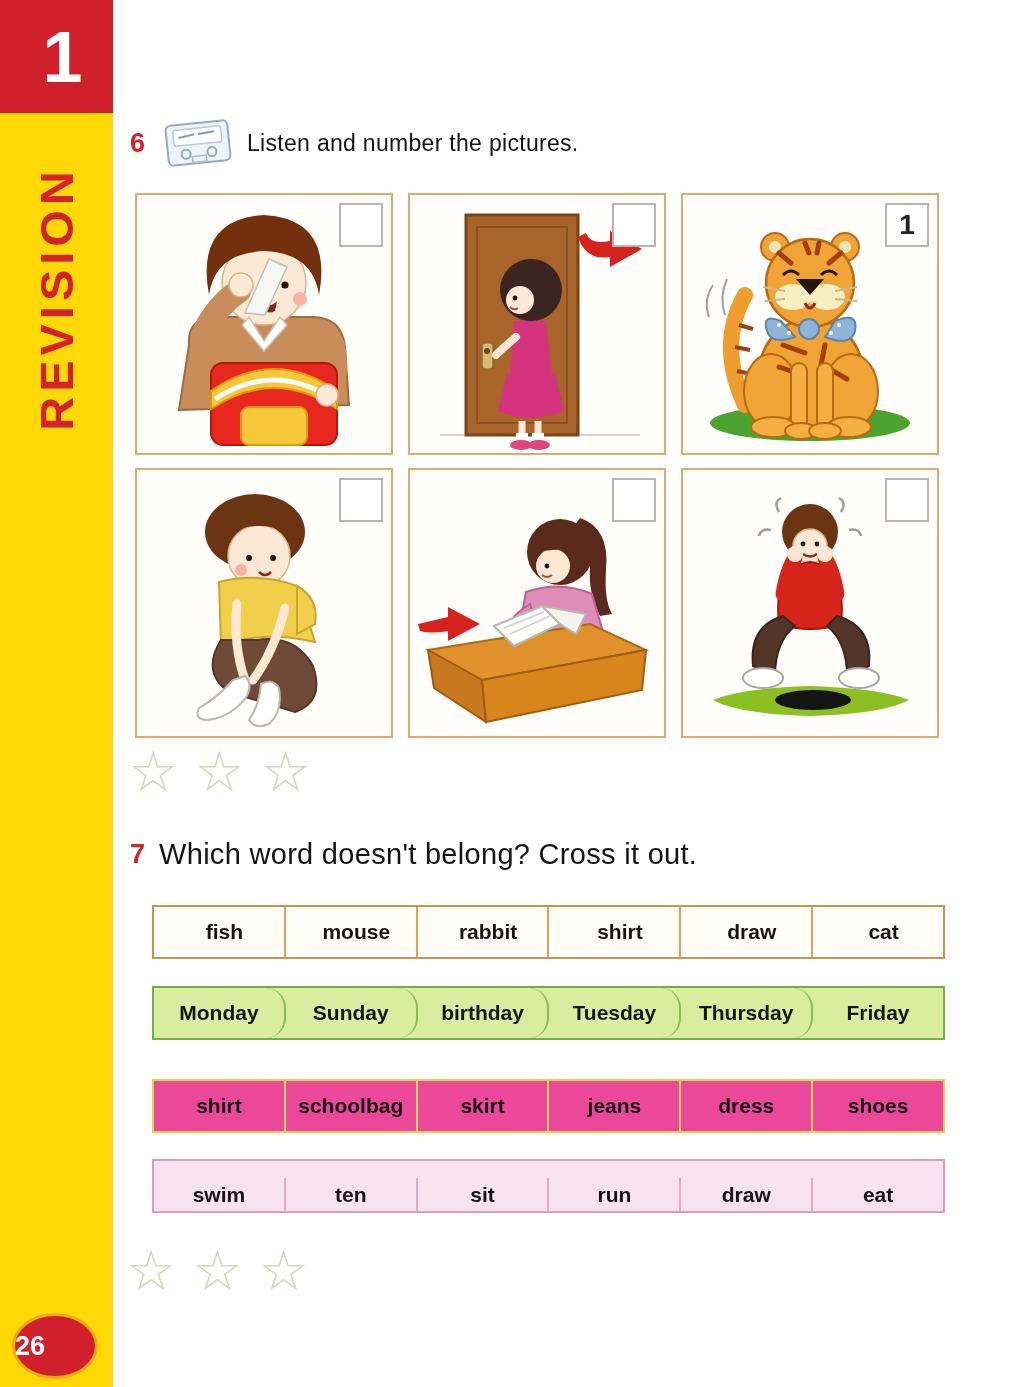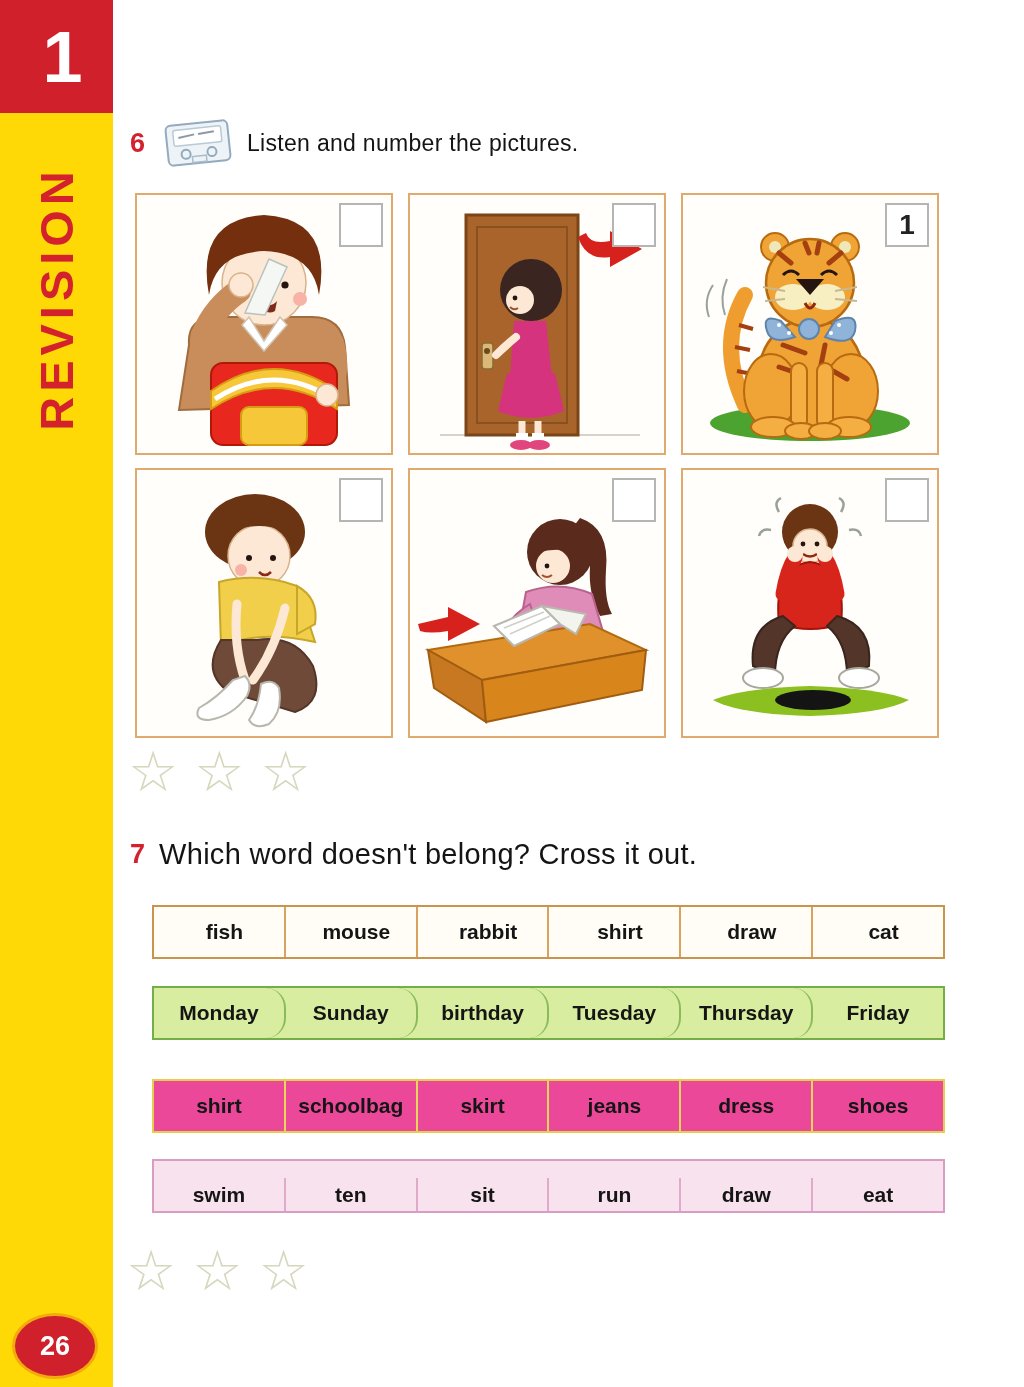--- a/index.html
+++ b/index.html
@@ -15,21 +15,21 @@
     display:flex; align-items:center; justify-content:center;
   }
   .unit-box span { color:#fff; font-size:72px; font-weight:bold; transform:translateX(6px); }
   .revision-wrap { position:absolute; left:0; top:148px; width:113px; height:300px; display:flex; align-items:center; justify-content:center; }
   .revision-wrap span {
     transform:rotate(-90deg); white-space:nowrap; color:#d4222d;
     font-size:47px; font-weight:bold; letter-spacing:5px;
   }
   .page-badge {
     position:absolute; left:15px; top:1316px; width:80px; height:60px;
-    background:#d0202b; border-radius:50%; display:flex; align-items:center; justify-content:center;
+    background:#d0202b; border-radius:50%; display:flex; align-items:center; justify-content:flex-start;
     box-shadow:0 0 0 3px rgba(208,32,43,.25);
   }
   .page-badge span { color:#fff; font-size:27px; font-weight:bold; }
 
   
   .ex-header { position:absolute; display:flex; align-items:center; color:#141414; }
   .ex-num { color:#d5212e; font-weight:bold; font-size:27px; margin-right:14px; }
   .ex-title { font-weight:normal; font-size:23px; letter-spacing:.3px; }
   #ex7-header .ex-title { font-size:29px; }
   .cassette { margin:0 16px 0 6px; transform:rotate(-6deg); }

